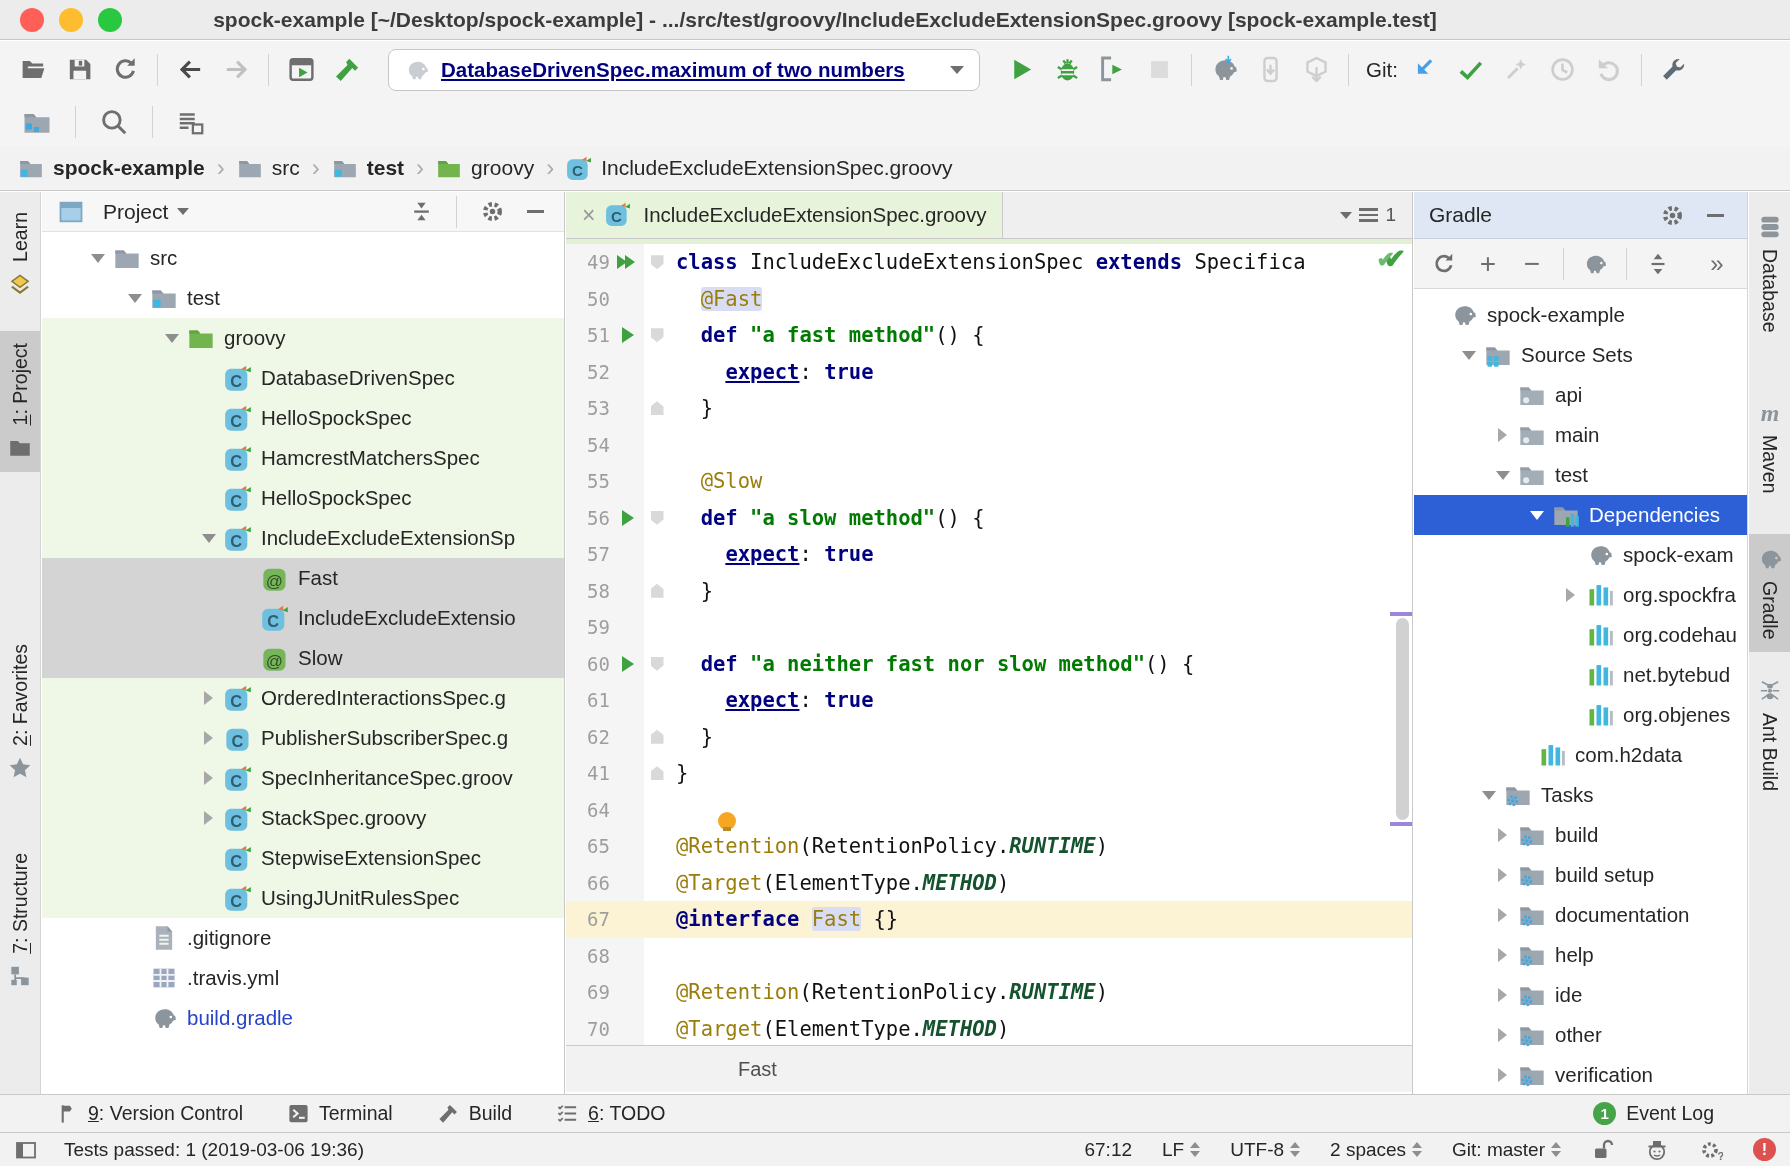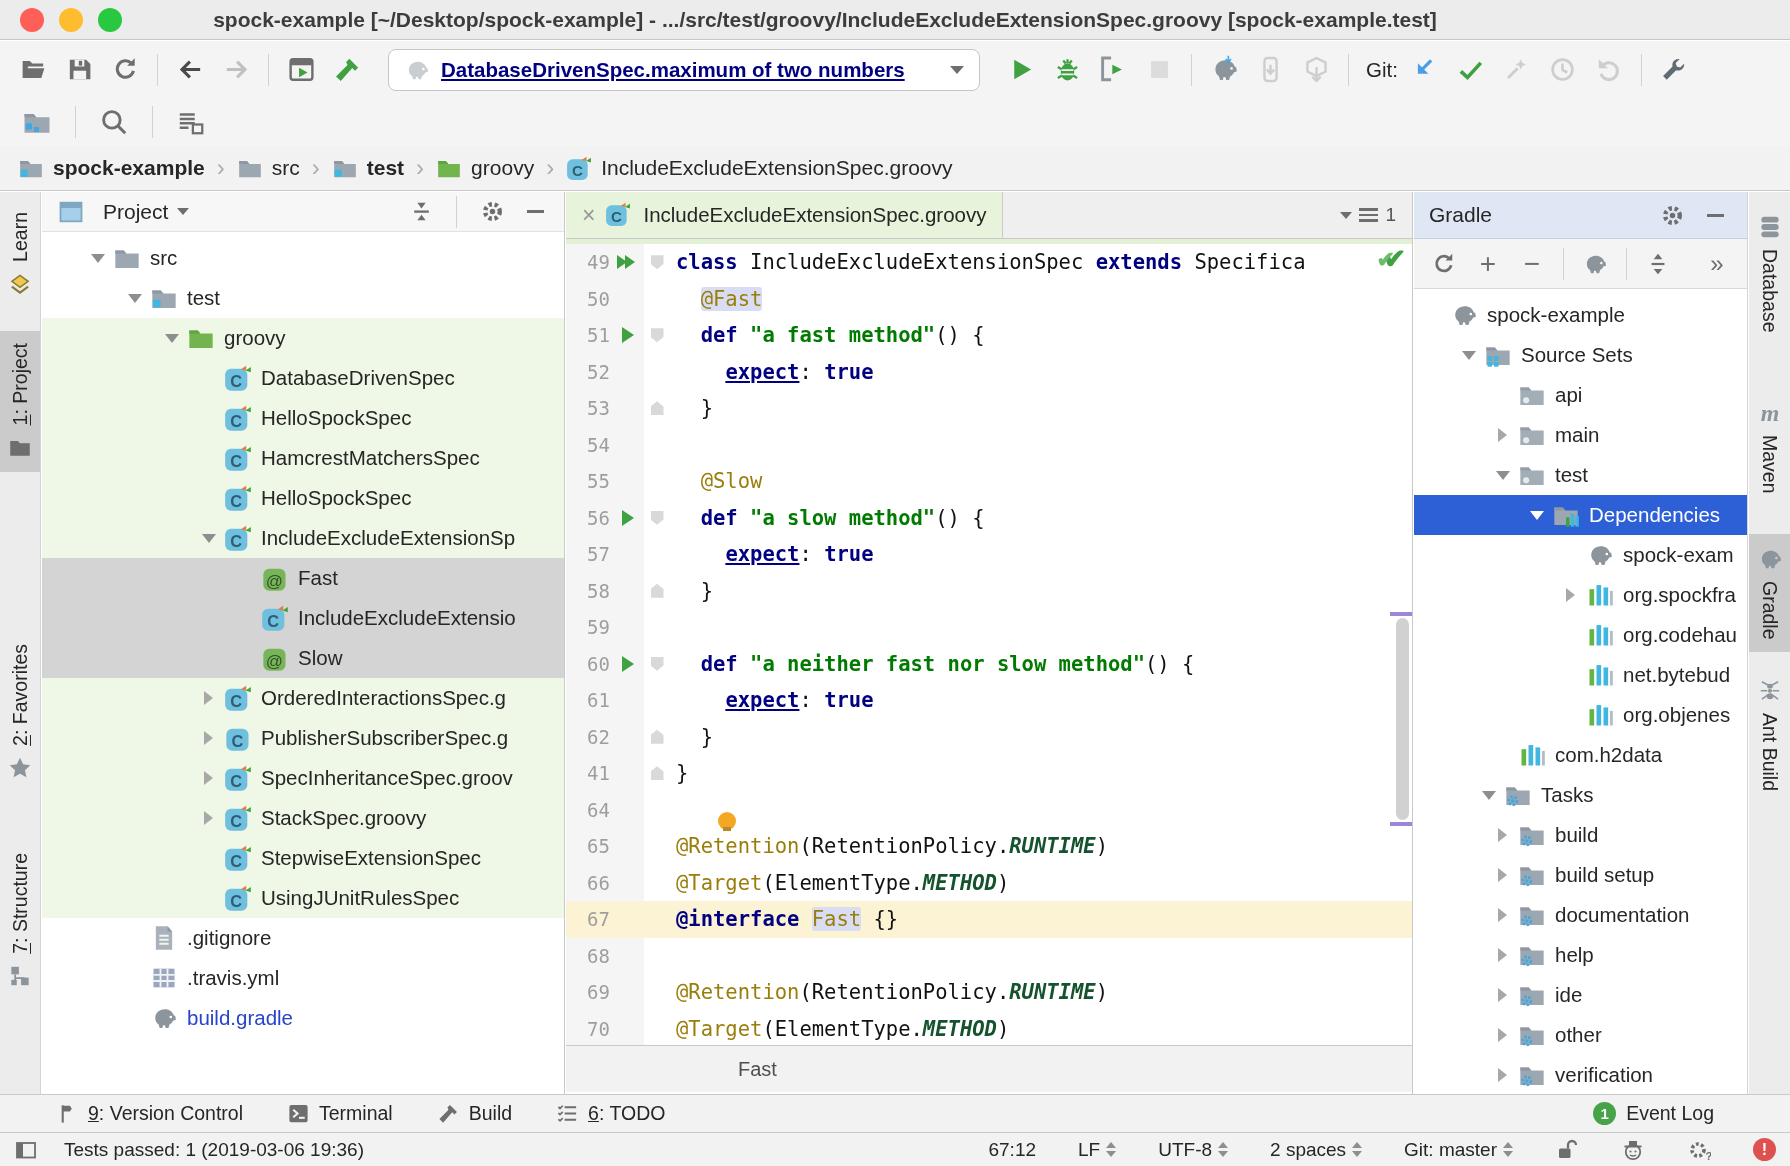--- a/index.html
+++ b/index.html
@@ -138,21 +138,21 @@
          display:flex;align-items:center;padding:0 16px;font-size:19.5px;}
   .twitem{display:flex;align-items:center;gap:9px;margin-left:44px;}
   .twitem:first-child{margin-left:40px;}
   .twitem svg{width:23px;height:23px;}
   .eventlog{margin-left:auto;display:flex;align-items:center;gap:10px;margin-right:60px;}
   .badge{width:23px;height:23px;border-radius:50%;background:#47A347;color:#fff;font-size:15px;font-weight:bold;
          display:flex;align-items:center;justify-content:center;}
   .statusbar{position:absolute;bottom:0;left:0;right:0;height:34px;background:#F2F2F2;border-top:1px solid #C9C9C9;
              display:flex;align-items:center;padding:0 14px;font-size:19px;}
   .statusbar .msg{margin-left:26px;}
-  .sright{margin-left:auto;display:flex;align-items:center;gap:42px;}
+  .sright{margin-left:auto;display:flex;align-items:center;gap:30px;}
   .sitem{display:flex;align-items:center;gap:6px;white-space:nowrap;}
   .ud{display:flex;flex-direction:column;gap:3px;}
   .ud i{display:block;width:0;height:0;border-left:5px solid transparent;border-right:5px solid transparent;}
   .ud i.u{border-bottom:6px solid #8E8E8E;}
   .ud i.d{border-top:6px solid #8E8E8E;}
   .sico{width:24px;height:24px;}
   .sico svg{width:24px;height:24px;}
   .errdot{width:23px;height:23px;border-radius:50%;background:#DE5151;color:#fff;font-weight:bold;font-size:16px;
           display:flex;align-items:center;justify-content:center;}
 </style>
@@ -1090,21 +1090,21 @@
             <span class="ticon">
               <svg viewBox="0 0 24 24" width="100%" height="100%">
                 <rect x="3" y="7" width="4" height="14" fill="#62B543"></rect>
                 <rect x="9" y="3.5" width="4" height="17.5" fill="#40B6E0"></rect>
                 <rect x="15" y="5.5" width="4" height="15.5" fill="#40B6E0"></rect>
                 <rect x="20.5" y="8.5" width="2.5" height="12.5" fill="#B5BDC4"></rect>
               </svg>
             </span>
             <span>org.objenes</span>
           </div>
-          <div class="trow" style="padding-left: 76px;">
+          <div class="trow" style="padding-left: 96px;">
             <span class="arr"></span>
             <span class="ticon">
               <svg viewBox="0 0 24 24" width="100%" height="100%">
                 <rect x="3" y="7" width="4" height="14" fill="#62B543"></rect>
                 <rect x="9" y="3.5" width="4" height="17.5" fill="#40B6E0"></rect>
                 <rect x="15" y="5.5" width="4" height="15.5" fill="#40B6E0"></rect>
                 <rect x="20.5" y="8.5" width="2.5" height="12.5" fill="#B5BDC4"></rect>
               </svg>
             </span>
             <span>com.h2data</span>

